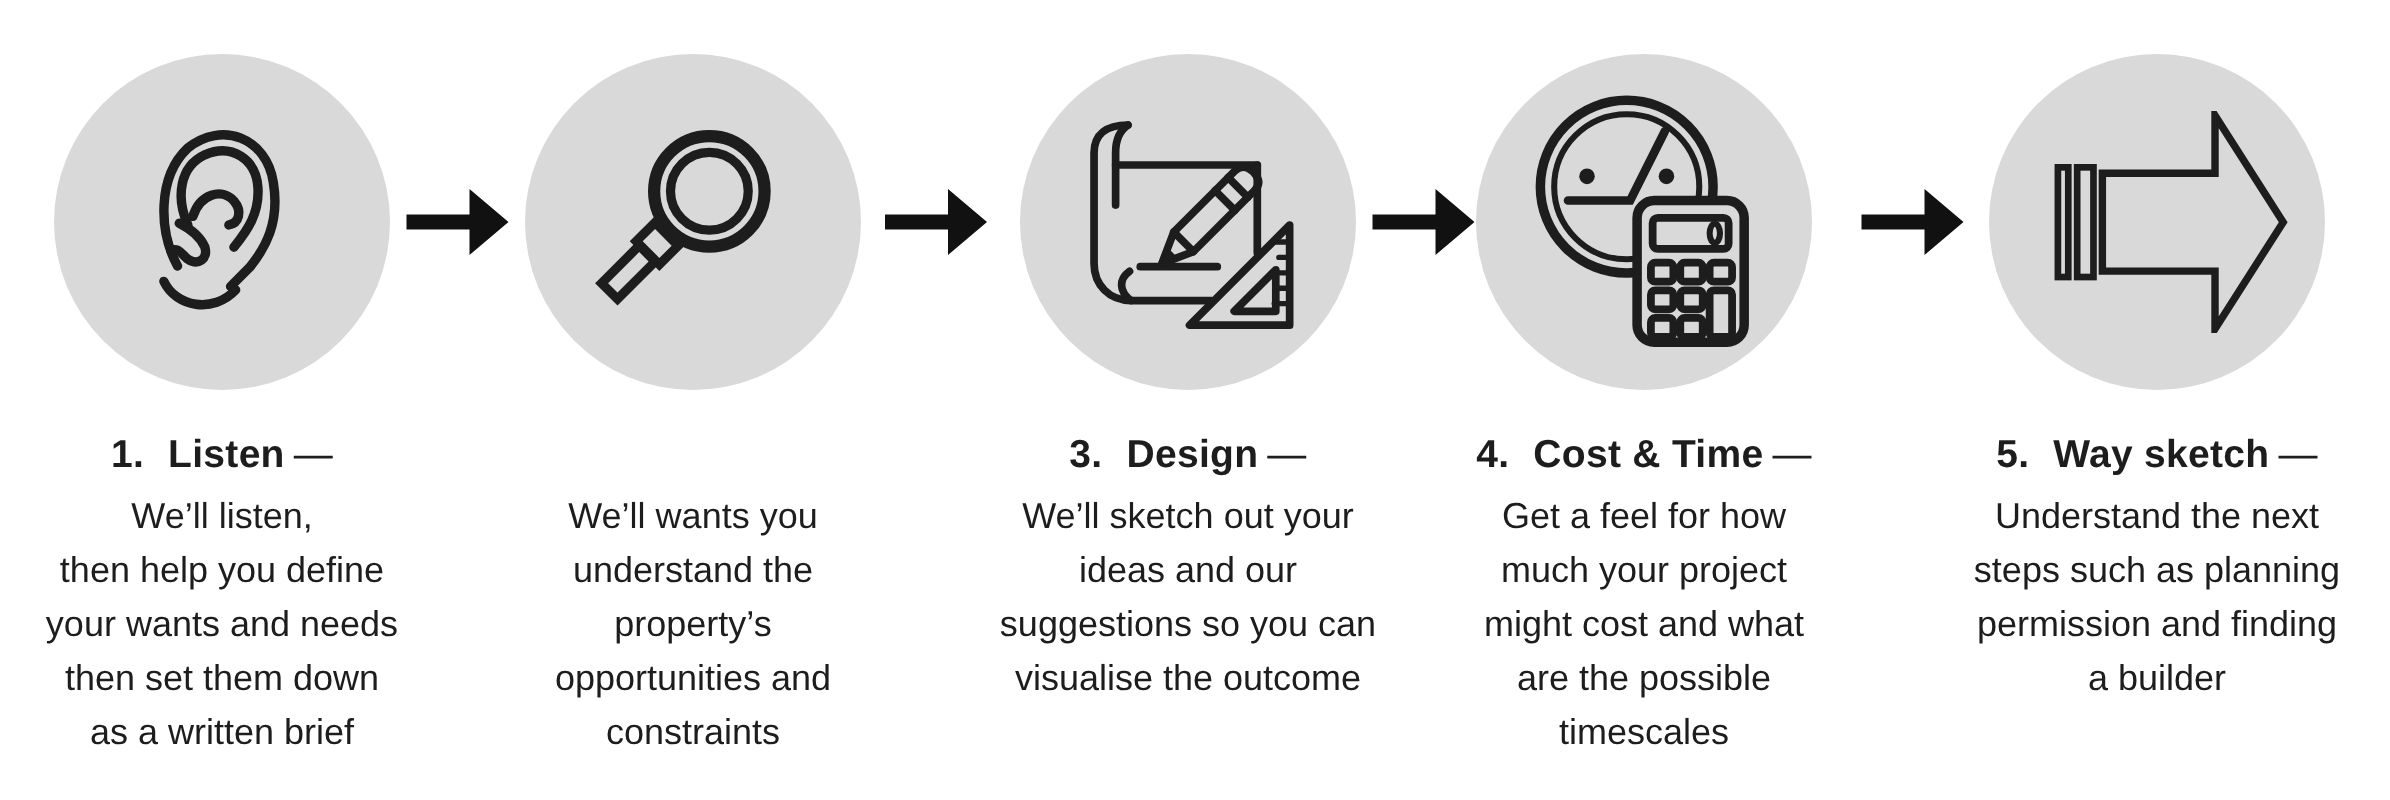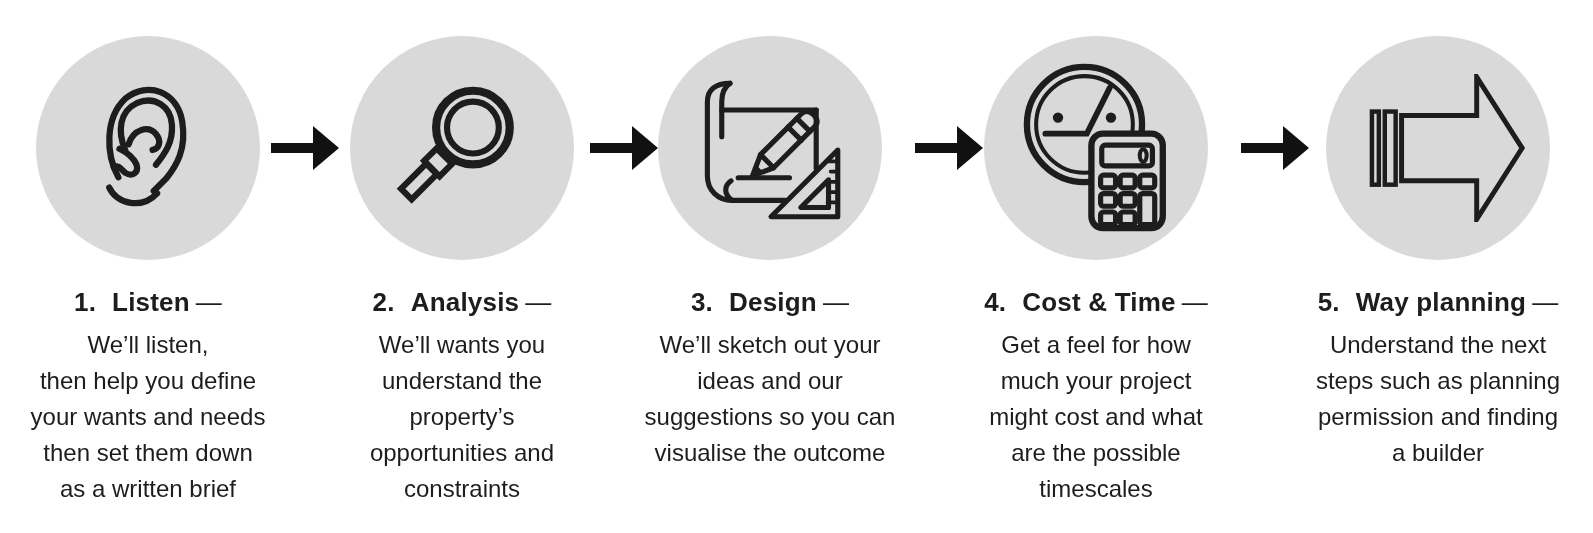--- a/index.html
+++ b/index.html
@@ -12,21 +12,21 @@
     width: 1593px; height: 533px;
     background: var(--bg);
     font-family: "Liberation Sans", "DejaVu Sans", sans-serif;
     color: var(--ink);
     overflow: hidden;
   }
   .canvas { position: relative; width: 1299px; height: 533px; }
   .step { position: absolute; top: 0; width: 320px; height: 533px; }
   .step-1 { left: -12px; }
   .step-2 { left: 302px; }
-  .step-3 { left: 610px; }
+  .step-3 { left: 632px; }
   .step-4 { left: 936px; }
   .step-5 { left: 1278px; }
   .circle {
     position: absolute; top: 36px; left: 48px;
     width: 224px; height: 224px; border-radius: 50%;
     background: var(--circle-fill);
     display: flex; align-items: center; justify-content: center;
   }
   .icon { color: var(--ink); display: block; }
   .occlude { fill: var(--circle-fill); }
@@ -79,23 +79,20 @@
   </svg>
 
   <div class="step step-2">
     <div class="circle">
       <svg class="icon" width="150" viewBox="0 0 110 110" fill="none" stroke="currentColor">
         <circle cx="63" cy="40" r="27" stroke-width="6"></circle>
         <circle cx="63" cy="40" r="19" stroke-width="4.5"></circle>
         <rect x="31" y="57.5" width="13" height="16" stroke-width="4.5" transform="rotate(-45 37.5 65.5)"></rect>
         <rect x="10.4" y="74.1" width="26" height="11" stroke-width="4.5" transform="rotate(-45 23.4 79.6)"></rect>
       </svg>
-    </div>
-    <div class="step-title">
-      <span class="step-num">2.</span><span>Analysis</span><span class="step-dash">—</span>
     </div>
     <div class="step-desc">We’ll wants you
 understand the
 property’s
 opportunities and
 constraints</div>
   </div>
 
   <svg class="connector connector-2" viewBox="0 0 72 58">
     <path d="M 2 24 L 44 24 L 44 7 L 70 29 L 44 51 L 44 34 L 2 34 Z" fill="#111"></path>
@@ -178,21 +175,21 @@
 
   <div class="step step-5">
     <div class="circle">
       <svg class="icon shift-right" width="168" viewBox="0 0 170 150" fill="none" stroke="currentColor" stroke-width="5" stroke-linejoin="miter">
         <rect x="6" y="38" width="7" height="74" stroke-width="4.5"></rect>
         <rect x="19" y="38" width="11" height="74" stroke-width="4.5"></rect>
         <path d="M 36 42 L 112 42 L 112 3 L 158 75 L 112 147 L 112 108 L 36 108 Z"></path>
       </svg>
     </div>
     <div class="step-title">
-      <span class="step-num">5.</span><span>Way planning</span><span class="step-dash">—</span>
+      <span class="step-num">5.</span><span>Way sketch</span><span class="step-dash">—</span>
     </div>
     <div class="step-desc">Understand the next
 steps such as planning
 permission and finding
 a builder</div>
   </div>
 
 </div>
 
 </body></html>

